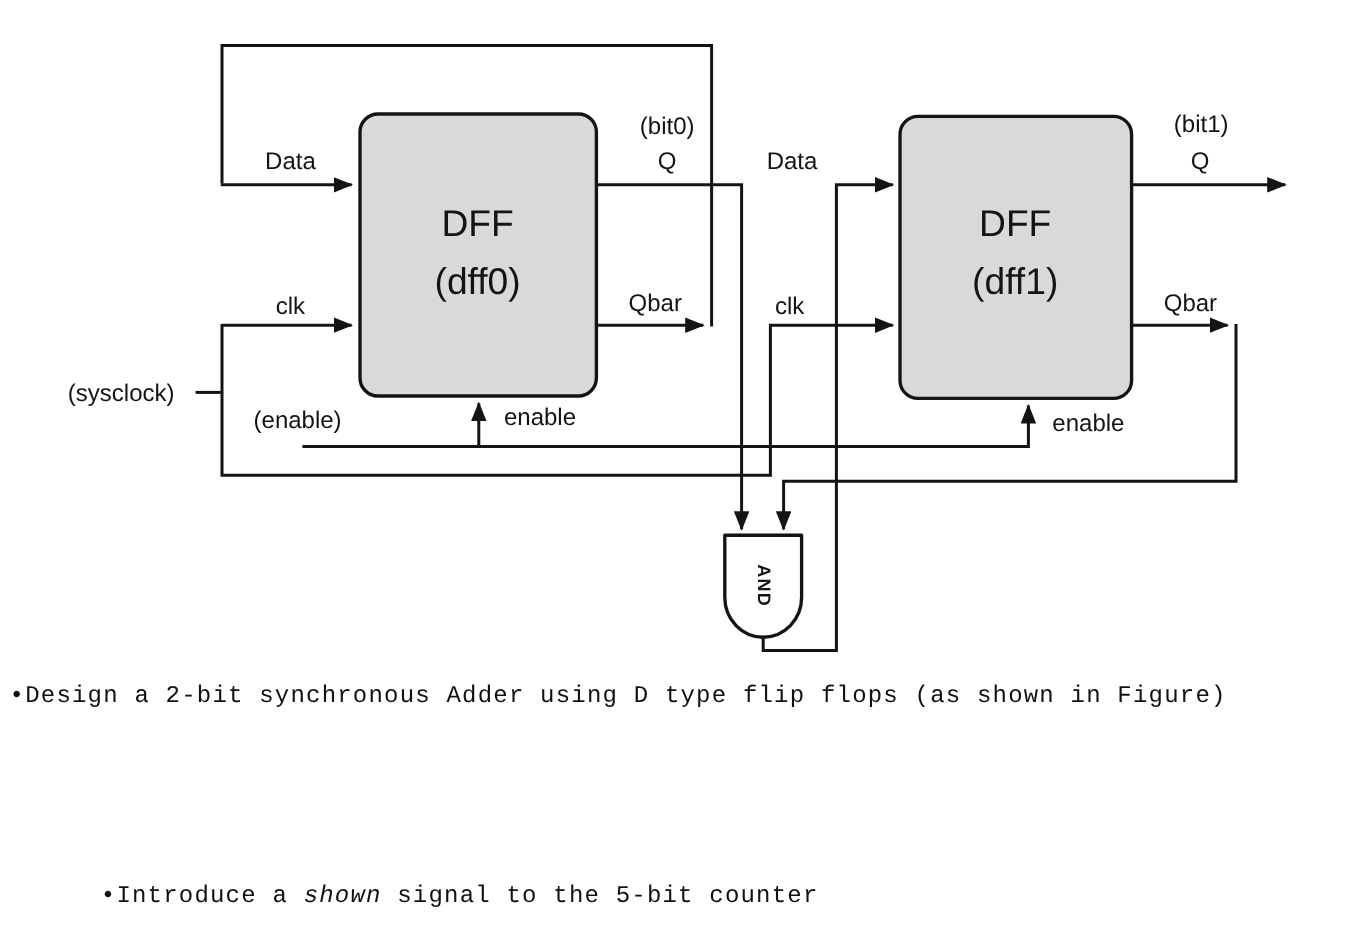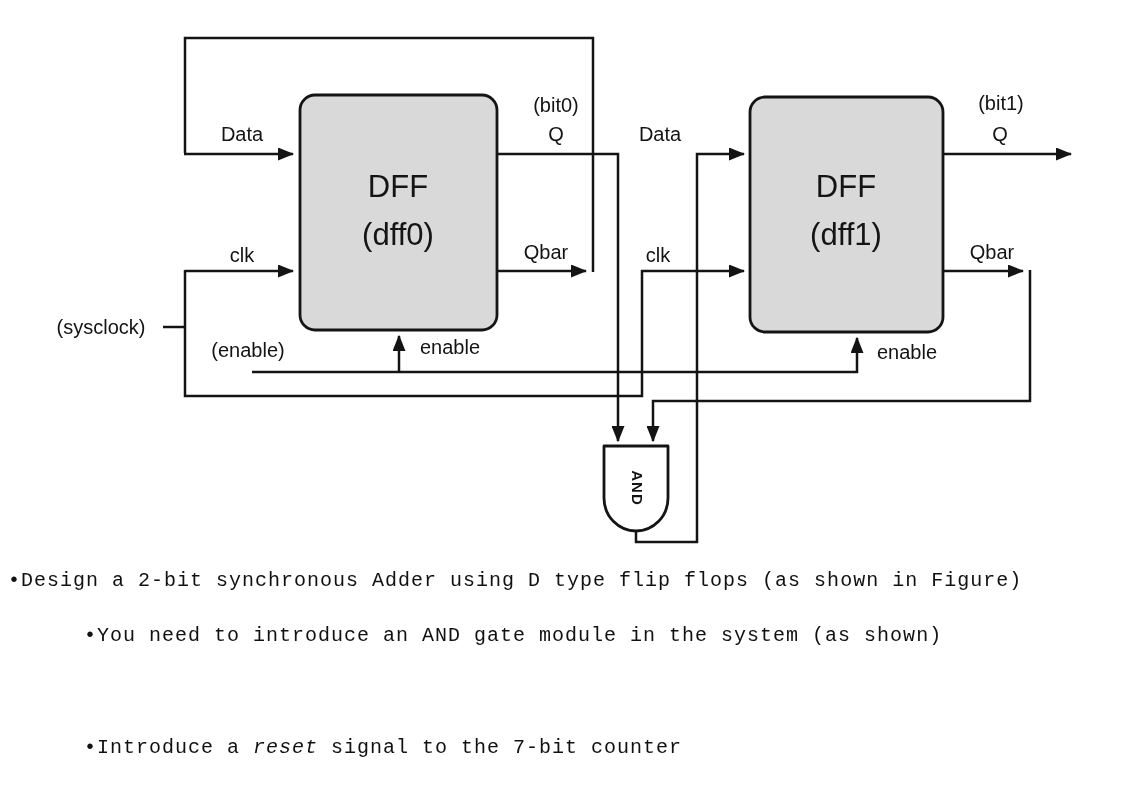--- a/index.html
+++ b/index.html
@@ -75,15 +75,14 @@
 
     <text class="pinlabel" x="660" y="141">Data</text>
     <text class="pinlabel" x="658" y="262">clk</text>
     <text class="pinlabel" x="907" y="359">enable</text>
     <text class="pinlabel" x="1001" y="110">(bit1)</text>
     <text class="pinlabel" x="1000" y="141">Q</text>
     <text class="pinlabel" x="992" y="259">Qbar</text>
   </svg>
 
   <div class="note" style="left:8px;top:564px;">•Design a 2-bit synchronous Adder using D type flip flops (as shown in Figure)</div>
-  <div class="note" style="left:84px;top:619px;">•You need to introduce an AND gate module in the system (as shown)</div>
-  <div class="note" style="left:84px;top:731px;"><span>•Introduce a </span><span class="it">reset</span><span> signal to the 7-bit counter</span></div>
+  <div class="note" style="left:84px;top:731px;"><span>•Introduce a </span><span class="it">shown</span><span> signal to the 5-bit counter</span></div>
 </div>
 
 </body></html>

